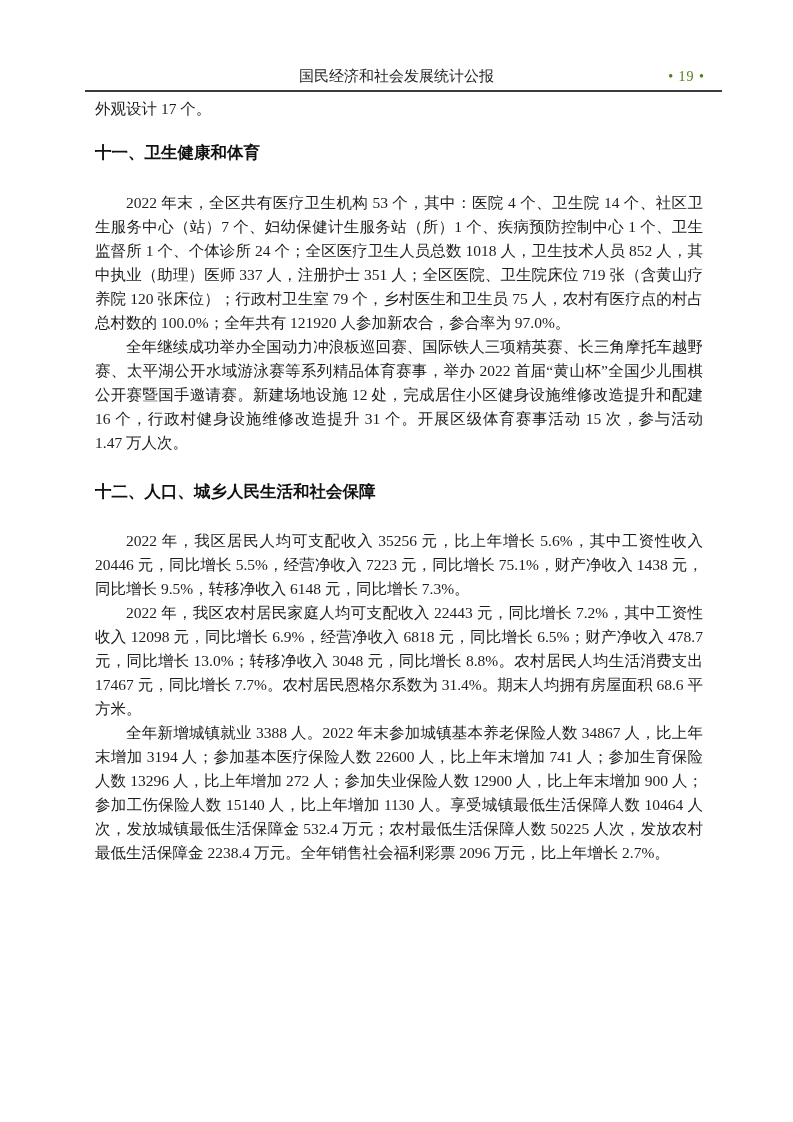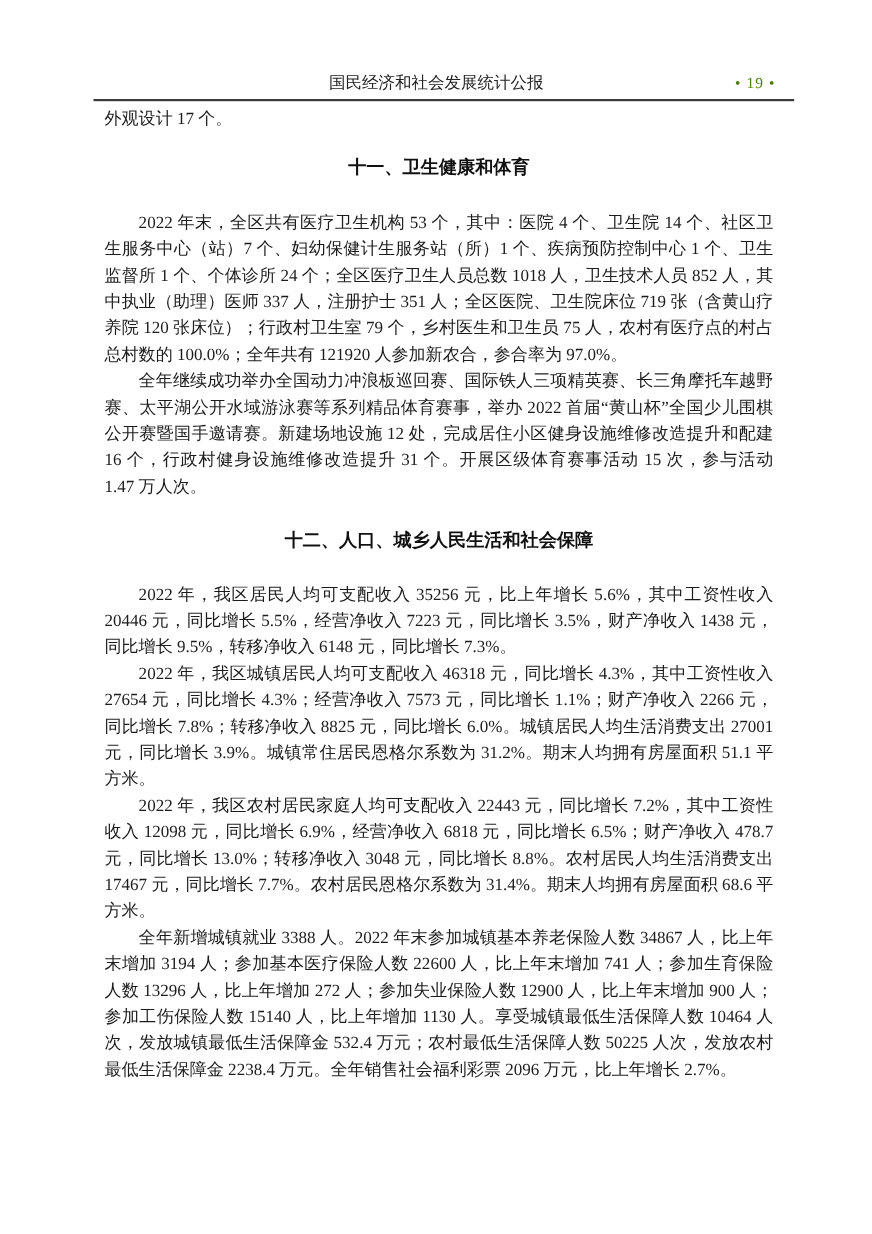--- a/index.html
+++ b/index.html
@@ -58,25 +58,25 @@
     text-justify: inter-ideograph;
   }
   .content p {
     margin: 0;
     text-indent: 2em;
   }
   .content p.noindent {
     text-indent: 0;
   }
   h2.sec {
-    font-family: Liberation Mono, monospace;
+    font-family: Liberation Serif, serif;
     font-weight: 700;
     font-size: 16.5px;
     line-height: 24px;
-    text-align: center;
+    text-align: left;
     text-indent: 0;
     color: #111111;
     margin: 25px 0 25px 0;
   }
   h2.sec.first {
     margin: 20px 0 26px 0;
   }
 </style>
 </head>
 <body>
@@ -95,22 +95,21 @@
 
     <h2 class="sec first">十一、卫生健康和体育</h2>
 
     <p>2022 年末，全区共有医疗卫生机构 53 个，其中：医院 4 个、卫生院 14 个、社区卫生服务中心（站）7 个、妇幼保健计生服务站（所）1 个、疾病预防控制中心 1 个、卫生监督所 1 个、个体诊所 24 个；全区医疗卫生人员总数 1018 人，卫生技术人员 852 人，其中执业（助理）医师 337 人，注册护士 351 人；全区医院、卫生院床位 719 张（含黄山疗养院 120 张床位）；行政村卫生室 79 个，乡村医生和卫生员 75 人，农村有医疗点的村占总村数的 100.0%；全年共有 121920 人参加新农合，参合率为 97.0%。</p>
 
     <p>全年继续成功举办全国动力冲浪板巡回赛、国际铁人三项精英赛、长三角摩托车越野赛、太平湖公开水域游泳赛等系列精品体育赛事，举办 2022 首届“黄山杯”全国少儿围棋公开赛暨国手邀请赛。新建场地设施 12 处，完成居住小区健身设施维修改造提升和配建 16 个，行政村健身设施维修改造提升 31 个。开展区级体育赛事活动 15 次，参与活动 1.47 万人次。</p>
 
     <h2 class="sec">十二、人口、城乡人民生活和社会保障</h2>
 
 
-    <p>2022 年，我区居民人均可支配收入 35256 元，比上年增长 5.6%，其中工资性收入 20446 元，同比增长 5.5%，经营净收入 7223 元，同比增长 3.5%，财产净收入 1438 元，同比增长 9.5%，转移净收入 6148 元，同比增长 7.3%。</p>
+    <p>2022 年，我区居民人均可支配收入 35256 元，比上年增长 5.6%，其中工资性收入 20446 元，同比增长 5.5%，经营净收入 7223 元，同比增长 75.1%，财产净收入 1438 元，同比增长 9.5%，转移净收入 6148 元，同比增长 7.3%。</p>
 
-    <p>2022 年，我区城镇居民人均可支配收入 46318 元，同比增长 4.3%，其中工资性收入 27654 元，同比增长 4.3%；经营净收入 7573 元，同比增长 1.1%；财产净收入 2266 元，同比增长 7.8%；转移净收入 8825 元，同比增长 6.0%。城镇居民人均生活消费支出 27001 元，同比增长 3.9%。城镇常住居民恩格尔系数为 31.2%。期末人均拥有房屋面积 51.1 平方米。</p>
 
     <p>2022 年，我区农村居民家庭人均可支配收入 22443 元，同比增长 7.2%，其中工资性收入 12098 元，同比增长 6.9%，经营净收入 6818 元，同比增长 6.5%；财产净收入 478.7 元，同比增长 13.0%；转移净收入 3048 元，同比增长 8.8%。农村居民人均生活消费支出 17467 元，同比增长 7.7%。农村居民恩格尔系数为 31.4%。期末人均拥有房屋面积 68.6 平方米。</p>
 
     <p>全年新增城镇就业 3388 人。2022 年末参加城镇基本养老保险人数 34867 人，比上年末增加 3194 人；参加基本医疗保险人数 22600 人，比上年末增加 741 人；参加生育保险人数 13296 人，比上年增加 272 人；参加失业保险人数 12900 人，比上年末增加 900 人；参加工伤保险人数 15140 人，比上年增加 1130 人。享受城镇最低生活保障人数 10464 人次，发放城镇最低生活保障金 532.4 万元；农村最低生活保障人数 50225 人次，发放农村最低生活保障金 2238.4 万元。全年销售社会福利彩票 2096 万元，比上年增长 2.7%。</p>
 
   </div>
 </div>
 
 </body></html>

